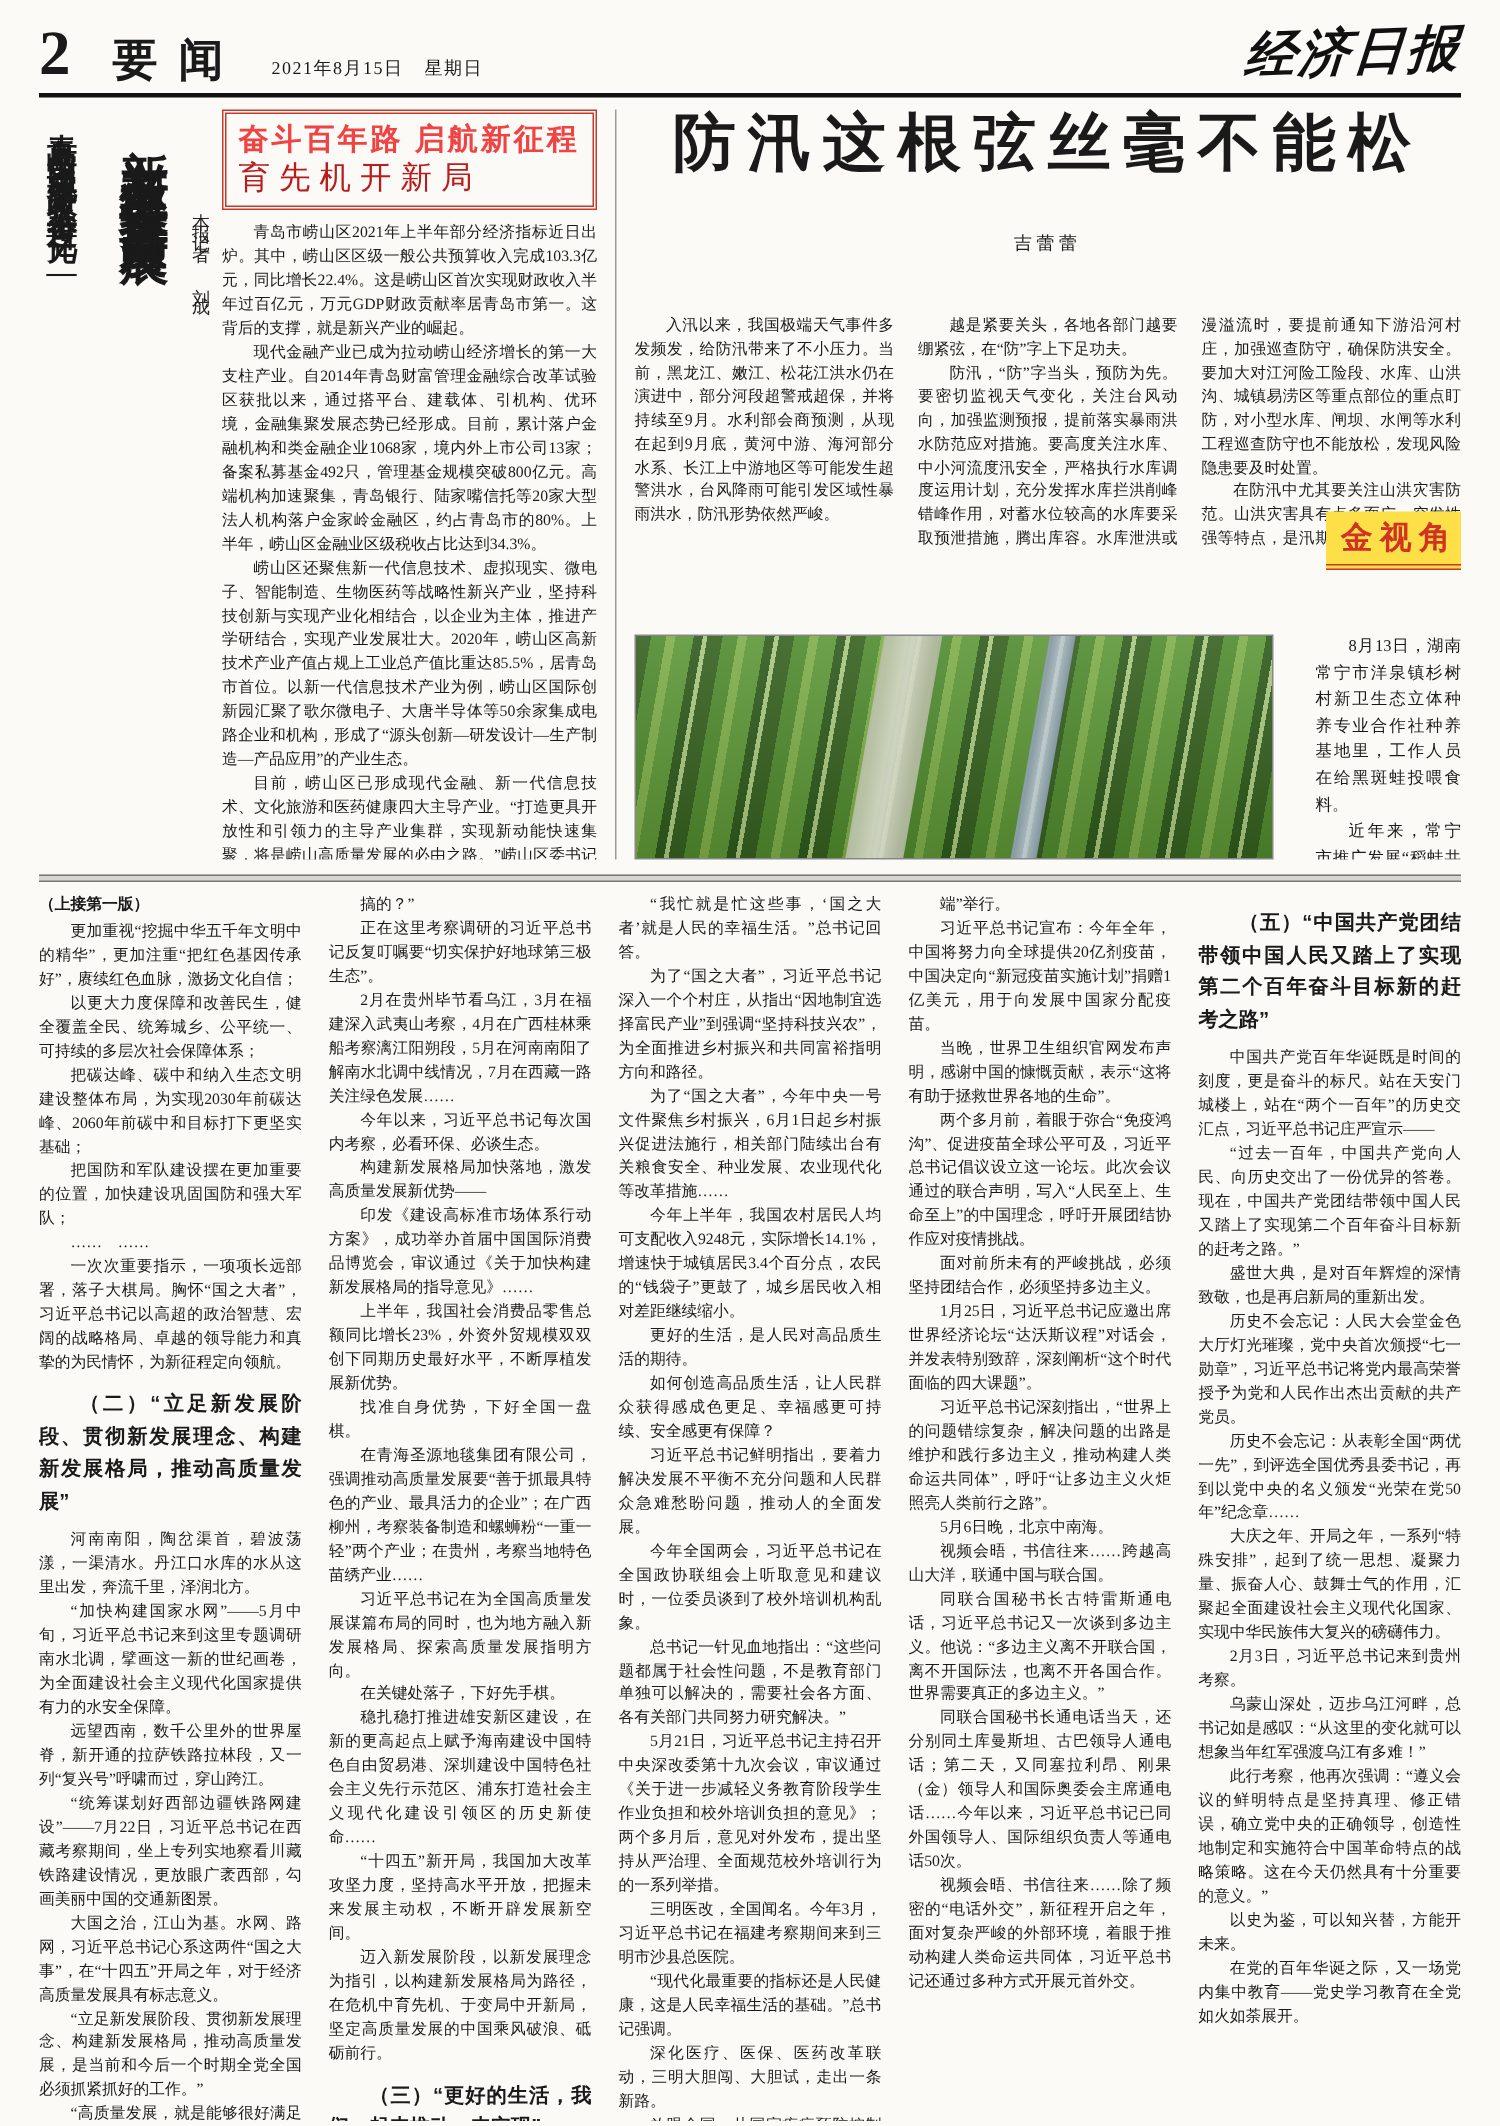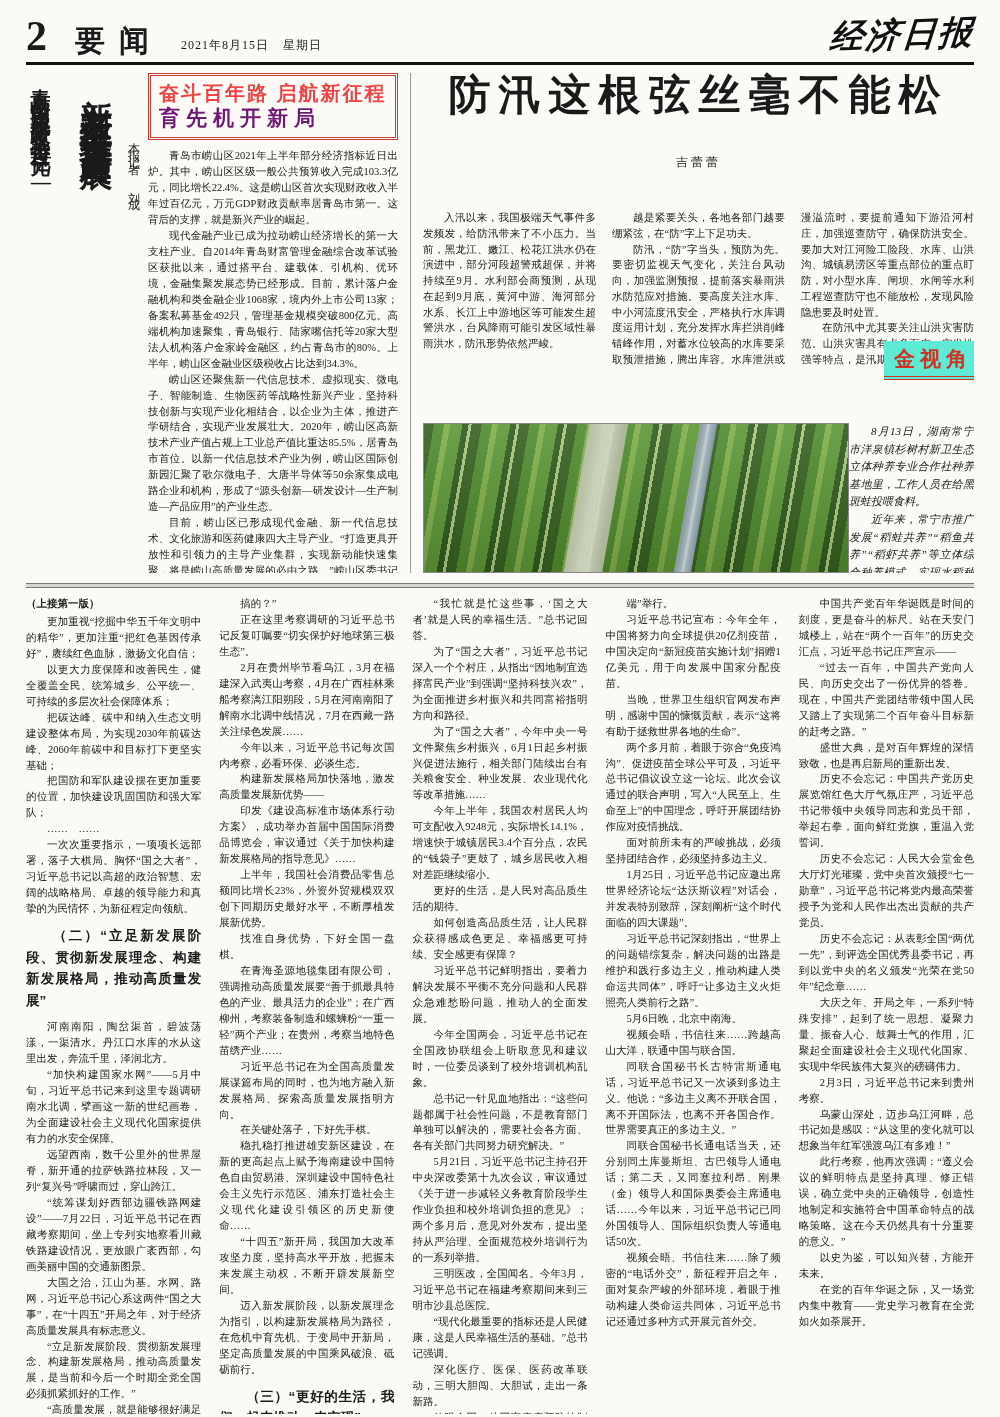--- a/index.html
+++ b/index.html
@@ -24,45 +24,45 @@
   
   .topzone{display:flex;margin-top:8px;height:500px;}
   .left-art{display:flex;width:372px;flex:none;}
   .vcol{writing-mode:vertical-rl;text-orientation:upright;}
   .kicker{font-size:20px;font-weight:bold;letter-spacing:4px;width:26px;flex:none;line-height:1.1;}
   .bigv{font-size:33px;font-weight:bold;font-family:"Liberation Sans","DejaVu Sans",sans-serif;letter-spacing:5px;width:56px;flex:none;margin-left:8px;line-height:1.2;}
   .bylinev{font-size:12px;letter-spacing:7px;width:18px;flex:none;margin:60px 6px 0 8px;color:#222;}
   .left-body{flex:1;display:flex;flex-direction:column;min-width:0;}
   .banner{border:3px double #c43b2e;padding:5px 8px 6px;text-align:left;margin-bottom:8px;}
   .banner-l1{color:#ef4444;font-family:"Liberation Sans","DejaVu Sans",sans-serif;font-weight:bold;font-size:20px;letter-spacing:2px;line-height:1.2;}
-  .banner-l2{color:#701a75;font-weight:bold;font-size:21px;letter-spacing:6px;line-height:1.25;}
+  .banner-l2{color:#b91c1c;font-weight:normal;font-size:21px;letter-spacing:6px;line-height:1.25;}
   .left-text{flex:1;overflow:hidden;font-size:10.5px;line-height:1.52;text-align:justify;}
 
   .vdiv{border-left:1px solid #9a9a9a;margin:0 12px;flex:none;}
 
   .right-art{flex:1;min-width:0;display:flex;flex-direction:column;gap:31px;}
   .flood-hl{font-family:"Liberation Sans","DejaVu Sans",sans-serif;font-weight:bold;font-size:42px;letter-spacing:8px;text-align:center;line-height:1.05;}
   .flood-by{text-align:center;font-size:12px;margin:6px 0 8px;letter-spacing:3px;}
   .flood-cols{position:relative;height:172px;overflow:hidden;column-count:3;column-gap:16px;font-size:10.5px;line-height:1.5;text-align:justify;}
-  .gold-tag{position:absolute;right:0;bottom:2px;background:#5eead4;padding:2px 2px 2px 10px;color:#d03224;font-family:"Liberation Sans","DejaVu Sans",sans-serif;font-weight:bold;font-size:21px;letter-spacing:5px;border-bottom:4px double #d03224;}
+  .gold-tag{position:absolute;right:0;bottom:2px;background:#fde047;padding:2px 2px 2px 10px;color:#d03224;font-family:"Liberation Sans","DejaVu Sans",sans-serif;font-weight:bold;font-size:21px;letter-spacing:5px;border-bottom:4px double #d03224;}
   .photo-row{display:flex;margin-top:10px;flex:1;min-height:0;}
   .photo{
     width:424px;flex:none;border:1px solid #888;
     background:
       linear-gradient(180deg,rgba(255,255,255,.10),rgba(0,0,0,.12)),
       repeating-linear-gradient(100deg,
         #35601f 0 10px,#4f8a2e 10px 20px,#7fae49 20px 26px,
         #5d9636 26px 38px,#2f5a1d 38px 44px,#a8c77e 44px 47px);
     position:relative;overflow:hidden;
   }
   .photo:before{content:"";position:absolute;left:36%;top:-10%;width:9%;height:120%;transform:rotate(10deg);
     background:linear-gradient(90deg,#b9bfa8,#dde0cf,#b2b89f);opacity:.9;}
   .photo:after{content:"";position:absolute;left:62%;top:-10%;width:4%;height:120%;transform:rotate(10deg);
     background:linear-gradient(90deg,#8fa0b5,#c2cdd9,#8fa0b5);opacity:.85;}
-  .caption{flex:1;padding-left:0;font-size:11px;line-height:1.6;text-align:justify;overflow:hidden;font-style:italic;}
+  .caption{flex:1;padding-left:28px;font-size:11px;line-height:1.6;text-align:justify;overflow:hidden;}
 
   
   .hdiv{margin:10px 0 8px;height:3px;border-top:1px solid #777;border-bottom:1px solid #777;background:#d8d6d0;}
 
   
   .feature{display:grid;grid-template-columns:repeat(5,1fr);column-gap:18px;height:818px;overflow:hidden;}
   .fcol{overflow:hidden;font-size:10.5px;line-height:1.52;text-align:justify;min-width:0;}
 
   .para{margin:0;text-indent:2em;}
   .meta{margin:0 0 2px;text-indent:0;font-weight:bold;}
@@ -190,24 +190,24 @@
         <p class="para">面对前所未有的严峻挑战，必须坚持团结合作，必须坚持多边主义。</p>
         <p class="para">1月25日，习近平总书记应邀出席世界经济论坛“达沃斯议程”对话会，并发表特别致辞，深刻阐析“这个时代面临的四大课题”。</p>
         <p class="para">习近平总书记深刻指出，“世界上的问题错综复杂，解决问题的出路是维护和践行多边主义，推动构建人类命运共同体”，呼吁“让多边主义火炬照亮人类前行之路”。</p>
         <p class="para">5月6日晚，北京中南海。</p>
         <p class="para">视频会晤，书信往来……跨越高山大洋，联通中国与联合国。</p>
         <p class="para">同联合国秘书长古特雷斯通电话，习近平总书记又一次谈到多边主义。他说：“多边主义离不开联合国，离不开国际法，也离不开各国合作。世界需要真正的多边主义。”</p>
         <p class="para">同联合国秘书长通电话当天，还分别同土库曼斯坦、古巴领导人通电话；第二天，又同塞拉利昂、刚果（金）领导人和国际奥委会主席通电话……今年以来，习近平总书记已同外国领导人、国际组织负责人等通电话50次。</p>
         <p class="para">视频会晤、书信往来……除了频密的“电话外交”，新征程开启之年，面对复杂严峻的外部环境，着眼于推动构建人类命运共同体，习近平总书记还通过多种方式开展元首外交。</p>
       </div>
     <div class="fcol">
+        <p class="subhead">（五）“中国共产党团结带领中国人民又踏上了实现第二个百年奋斗目标新的赶考之路”</p>
         <p class="para">中国共产党百年华诞既是时间的刻度，更是奋斗的标尺。站在天安门城楼上，站在“两个一百年”的历史交汇点，习近平总书记庄严宣示——</p>
         <p class="para">“过去一百年，中国共产党向人民、向历史交出了一份优异的答卷。现在，中国共产党团结带领中国人民又踏上了实现第二个百年奋斗目标新的赶考之路。”</p>
         <p class="para">盛世大典，是对百年辉煌的深情致敬，也是再启新局的重新出发。</p>
-        <p class="para">历史不会忘记：中国共产党历史展览馆红色大厅气氛庄严，习近平总书记带领中央领导同志和党员干部，举起右拳，面向鲜红党旗，重温入党誓词。</p>
         <p class="para">历史不会忘记：人民大会堂金色大厅灯光璀璨，党中央首次颁授“七一勋章”，习近平总书记将党内最高荣誉授予为党和人民作出杰出贡献的共产党员。</p>
         <p class="para">历史不会忘记：从表彰全国“两优一先”，到评选全国优秀县委书记，再到以党中央的名义颁发“光荣在党50年”纪念章……</p>
         <p class="para">大庆之年、开局之年，一系列“特殊安排”，起到了统一思想、凝聚力量、振奋人心、鼓舞士气的作用，汇聚起全面建设社会主义现代化国家、实现中华民族伟大复兴的磅礴伟力。</p>
         <p class="para">2月3日，习近平总书记来到贵州考察。</p>
         <p class="para">乌蒙山深处，迈步乌江河畔，总书记如是感叹：“从这里的变化就可以想象当年红军强渡乌江有多难！”</p>
         <p class="para">此行考察，他再次强调：“遵义会议的鲜明特点是坚持真理、修正错误，确立党中央的正确领导，创造性地制定和实施符合中国革命特点的战略策略。这在今天仍然具有十分重要的意义。”</p>
         <p class="para">以史为鉴，可以知兴替，方能开未来。</p>
         <p class="para">在党的百年华诞之际，又一场党内集中教育——党史学习教育在全党如火如荼展开。</p>
       </div>
   </div>

